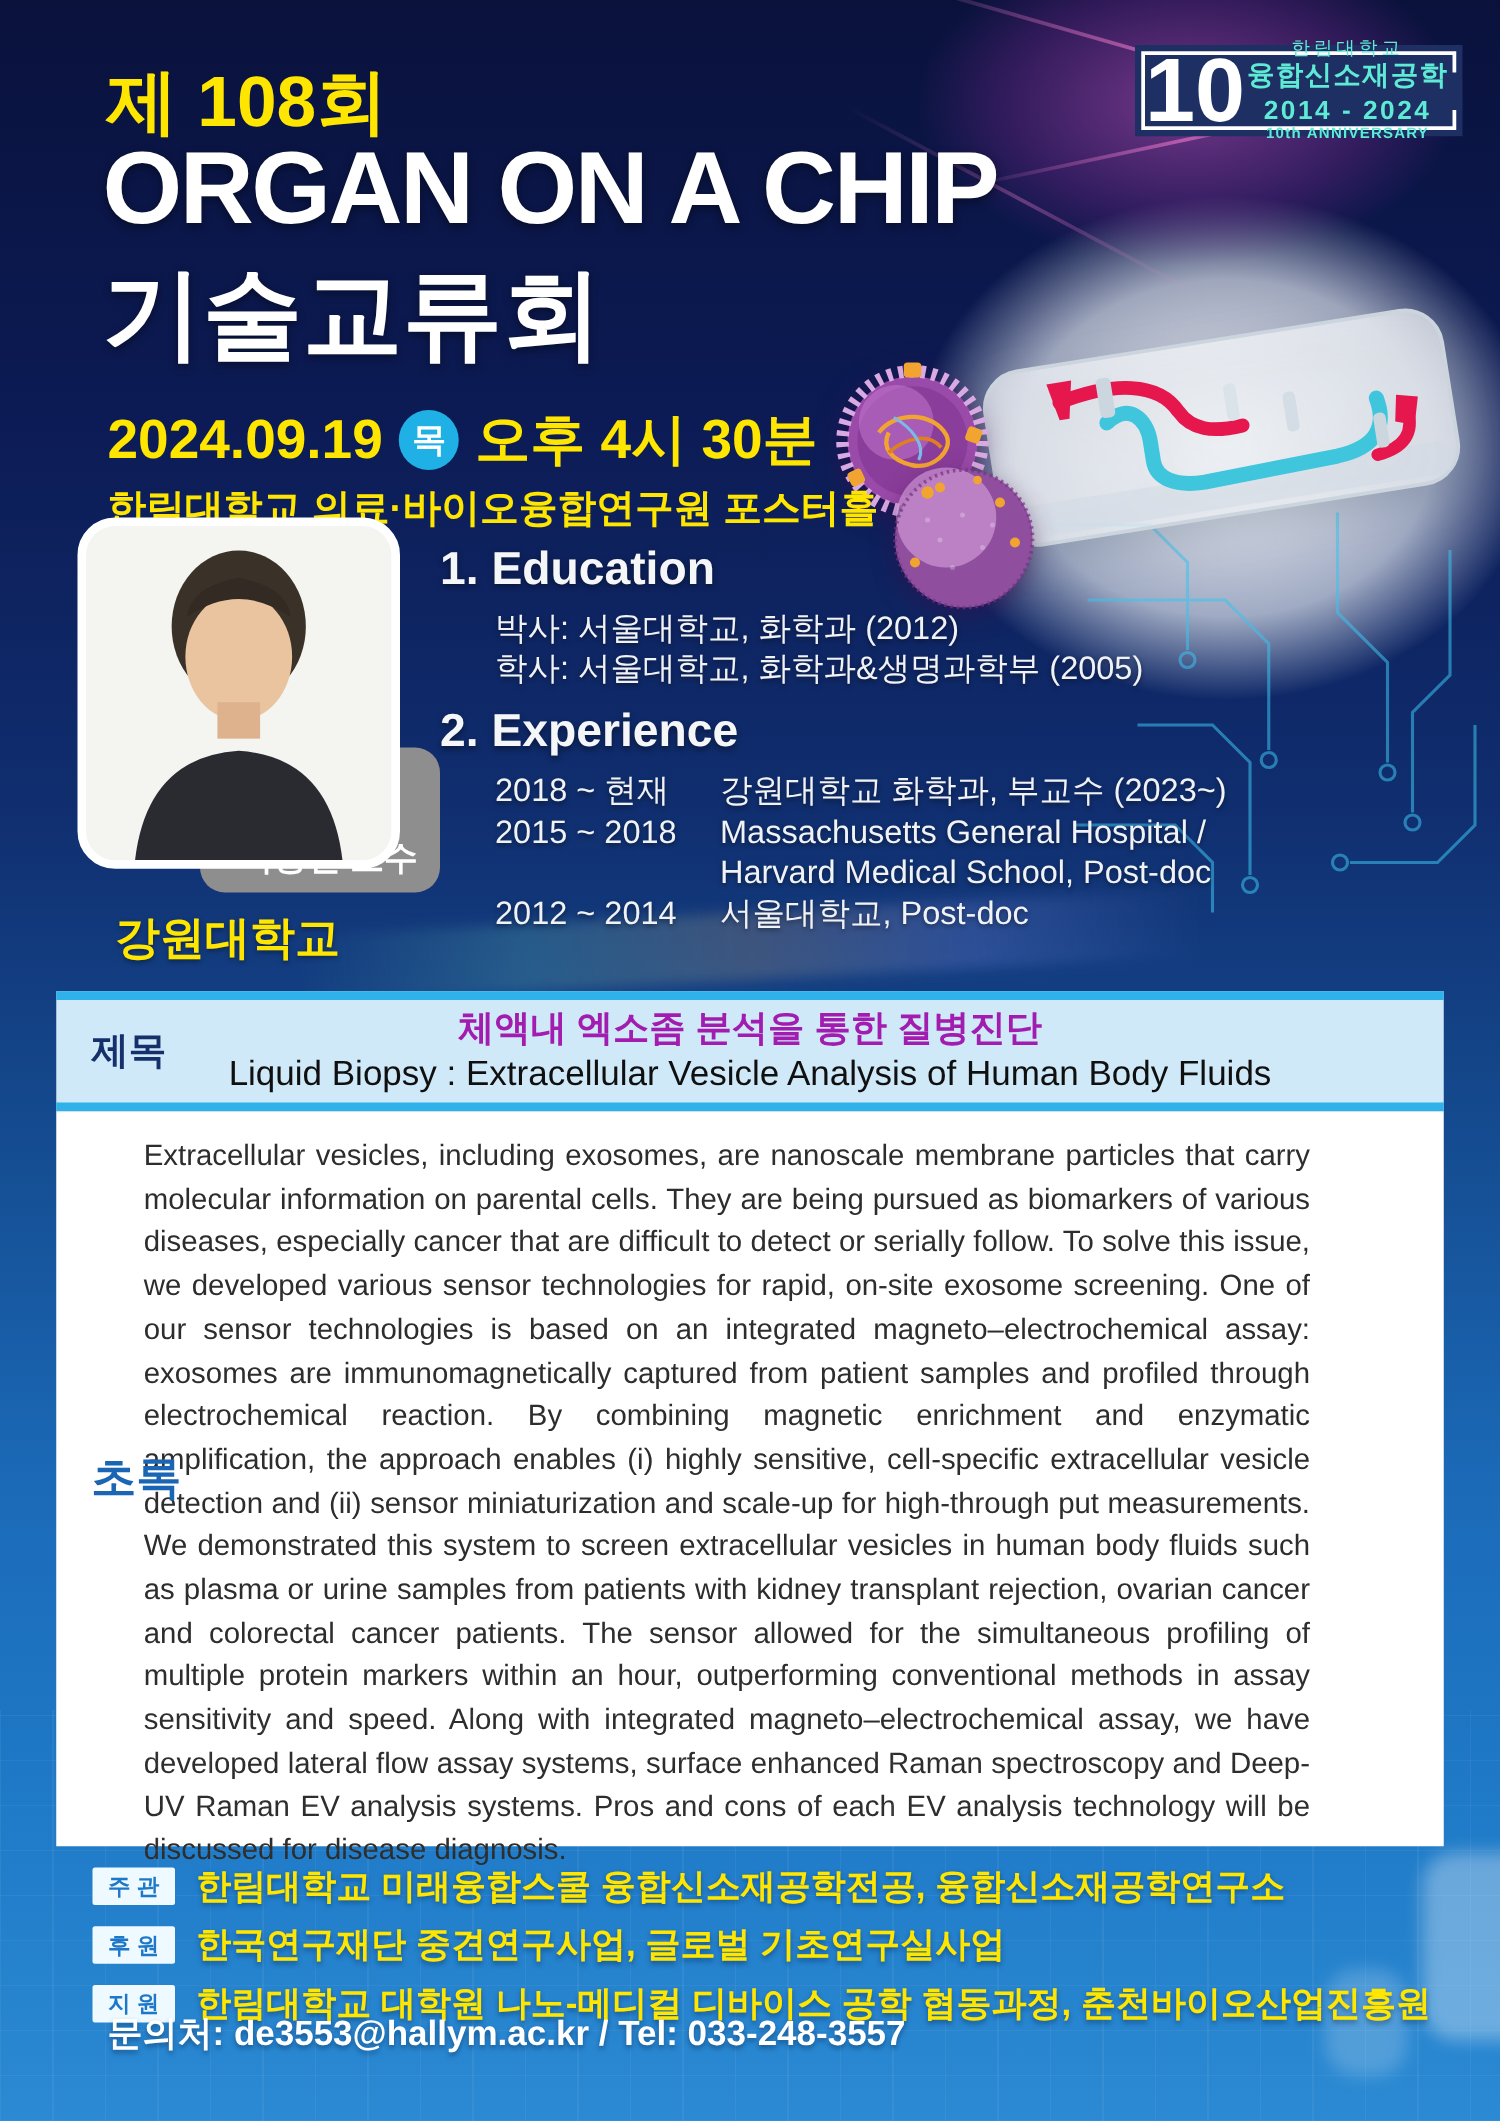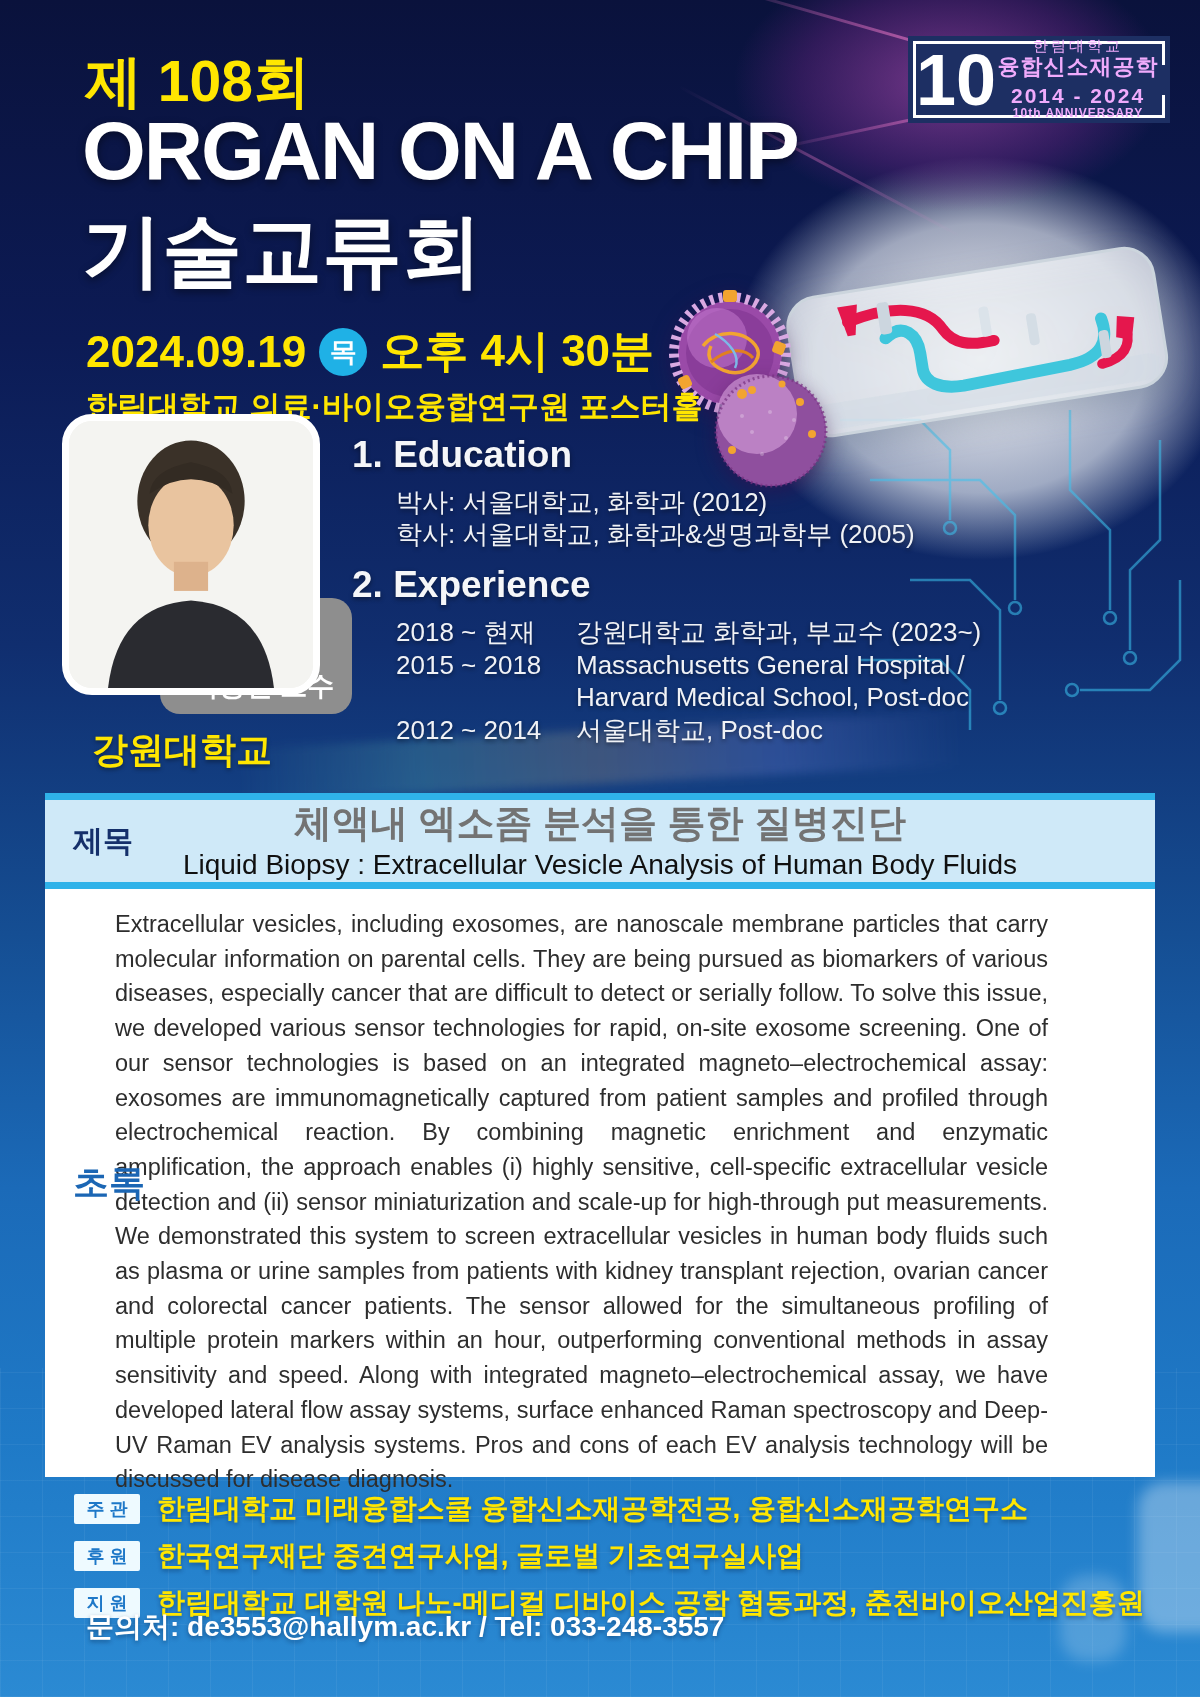--- a/index.html
+++ b/index.html
@@ -34,25 +34,25 @@
   
   .session{position:absolute;left:85px;top:44px;font-size:57px;font-weight:800;color:#ffe600;letter-spacing:0;}
   .title-en{position:absolute;left:82px;top:104px;font-size:82px;font-weight:800;color:#ffffff;letter-spacing:-2px;white-space:nowrap;text-shadow:0 3px 8px rgba(0,0,0,.45);}
   .title-ko{position:absolute;left:82px;top:198px;font-size:80px;font-weight:800;color:#ffffff;white-space:nowrap;text-shadow:0 3px 8px rgba(0,0,0,.45);}
   .dateline{position:absolute;left:86px;top:322px;display:flex;align-items:center;gap:13px;}
   .dateline .big{font-size:44px;font-weight:800;color:#ffe600;white-space:nowrap;}
   .day-badge{width:48px;height:48px;border-radius:50%;background:#1fb1e6;color:#fff;font-size:27px;font-weight:700;
     display:flex;align-items:center;justify-content:center;flex:0 0 auto;}
   .location{position:absolute;left:86px;top:386px;font-size:31px;font-weight:700;color:#ffe600;white-space:nowrap;}
   
-  .anniv{position:absolute;left:908px;top:36px;width:262px;height:87px;background:#1d2f63;display:flex;align-items:center;padding:0 10px;}
+  .anniv{position:absolute;left:908px;top:36px;width:262px;height:73px;background:#1d2f63;display:flex;align-items:center;padding:0 10px;}
   .anniv-frame{position:absolute;inset:5px;border:3px solid #ffffff;pointer-events:none;}
   .anniv-notch{position:absolute;right:4px;top:50%;transform:translateY(-50%);width:6px;height:30px;background:#1d2f63;}
   .anniv-num{position:relative;z-index:2;font-size:72px;font-weight:800;color:#ffffff;line-height:1;margin-left:-2px;}
-  .anniv-right{flex:1;text-align:center;color:#f0abfc;line-height:1.12;position:relative;z-index:2;}
+  .anniv-right{flex:1;text-align:center;color:#5eead4;line-height:1.12;position:relative;z-index:2;}
   .anniv-right .a1{font-size:15px;letter-spacing:3px;}
   .anniv-right .a2{font-size:22px;font-weight:700;letter-spacing:1px;}
   .anniv-right .a3{font-size:21px;font-weight:700;margin-top:4px;letter-spacing:2px;}
   .anniv-right .a4{font-size:12px;font-weight:700;letter-spacing:1px;}
   
   .caption-box{position:absolute;left:160px;top:598px;width:192px;height:116px;background:#8e8e8e;border-radius:20px;z-index:1;}
   .caption-box span{position:absolute;left:24px;right:10px;bottom:10px;text-align:center;color:#fff;font-size:27px;font-weight:600;white-space:nowrap;}
   .photo{position:absolute;left:62px;top:414px;width:258px;height:281px;border:7px solid #ffffff;border-radius:30px;overflow:hidden;z-index:2;background:#f2f2ef;}
   .photo svg{display:block;width:100%;height:100%;}
   .affiliation{position:absolute;left:92px;top:726px;font-size:36px;font-weight:800;color:#ffe600;text-shadow:0 2px 4px rgba(0,0,0,.4);}
@@ -60,21 +60,21 @@
   .sec-h{font-size:37px;font-weight:600;color:#f5f6f8;text-shadow:0 2px 5px rgba(0,0,0,.45);}
   .edu-items{margin:10px 0 14px 44px;font-size:26px;line-height:32px;text-shadow:0 2px 4px rgba(0,0,0,.45);}
   .exp-table{margin:10px 0 0 44px;display:grid;grid-template-columns:148px auto;column-gap:32px;row-gap:1px;
     font-size:26px;line-height:32px;text-shadow:0 2px 4px rgba(0,0,0,.45);}
   .exp-desc{max-width:462px;}
   
   .titlebox{position:absolute;left:45px;top:793px;width:1110px;height:96px;background:#cfe9f8;
     border-top:7px solid #2fb2e9;border-bottom:7px solid #2fb2e9;}
   .box-label{position:absolute;left:28px;top:50%;transform:translateY(-50%);font-size:30px;font-weight:800;color:#15306b;}
   .titlebox .titles{position:absolute;left:0;right:0;top:50%;transform:translateY(-50%);text-align:center;}
-  .t-ko{font-size:38px;font-weight:800;color:#737373;line-height:1.15;}
+  .t-ko{font-size:29px;font-weight:800;color:#a21caf;line-height:1.15;}
   .t-en{font-size:28px;font-weight:400;color:#101010;margin-top:3px;}
   .abstractbox{position:absolute;left:45px;top:889px;width:1110px;height:588px;background:#ffffff;}
   .abs-label{color:#1b66b4;font-size:36px;}
   .abs-text{margin:0;padding:18px 107px 0 70px;font-size:23.5px;line-height:34.7px;text-align:justify;color:#2d2d2d;}
   
   .footer-rows{position:absolute;left:74px;top:1490px;}
   .frow{display:flex;align-items:center;gap:17px;margin-bottom:9px;}
   .fbadge{flex:0 0 auto;min-width:66px;text-align:center;background:#eefaff;color:#1e78c8;font-size:18px;font-weight:800;
     padding:3px 9px;border-radius:2px;}
   .ftext{font-size:28px;font-weight:700;color:#ffe600;white-space:nowrap;text-shadow:0 2px 4px rgba(0,30,70,.45);}

